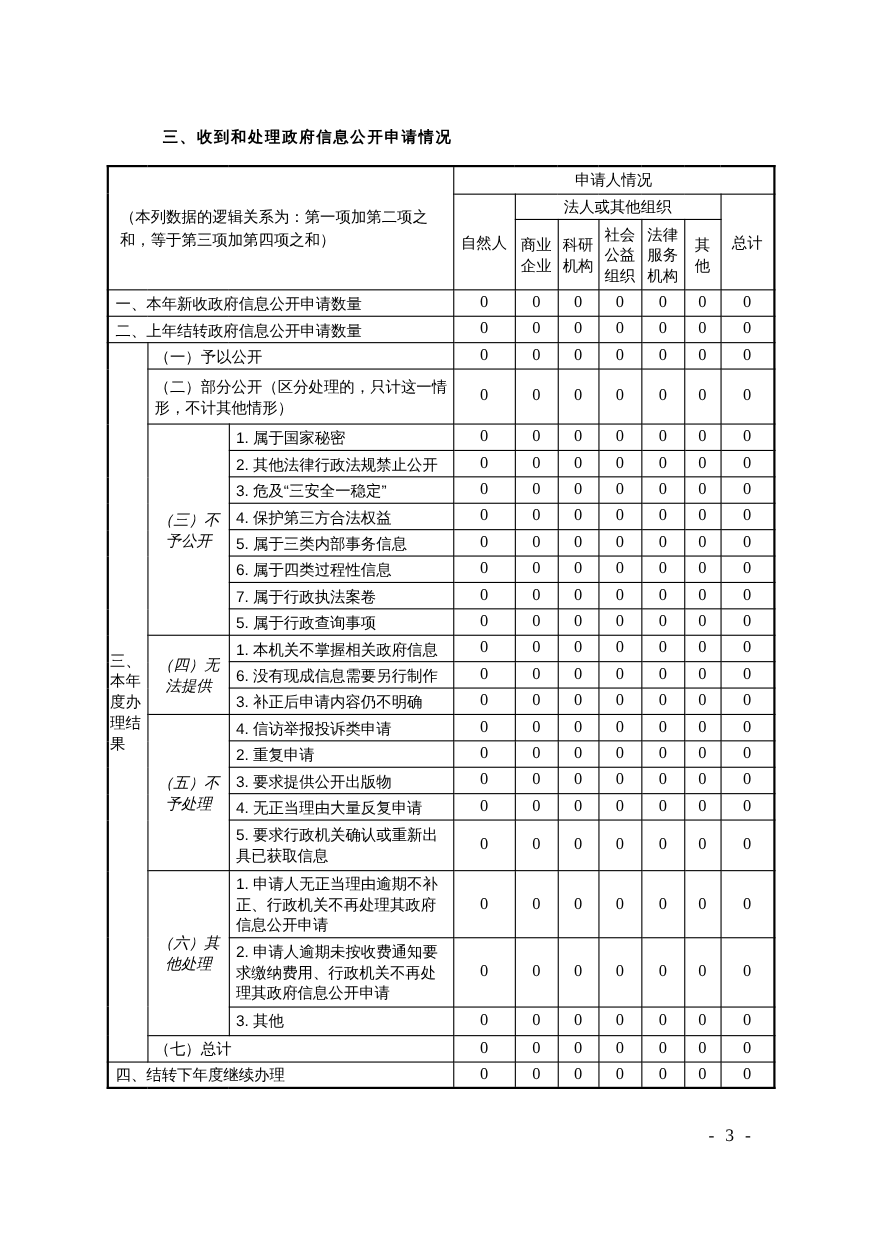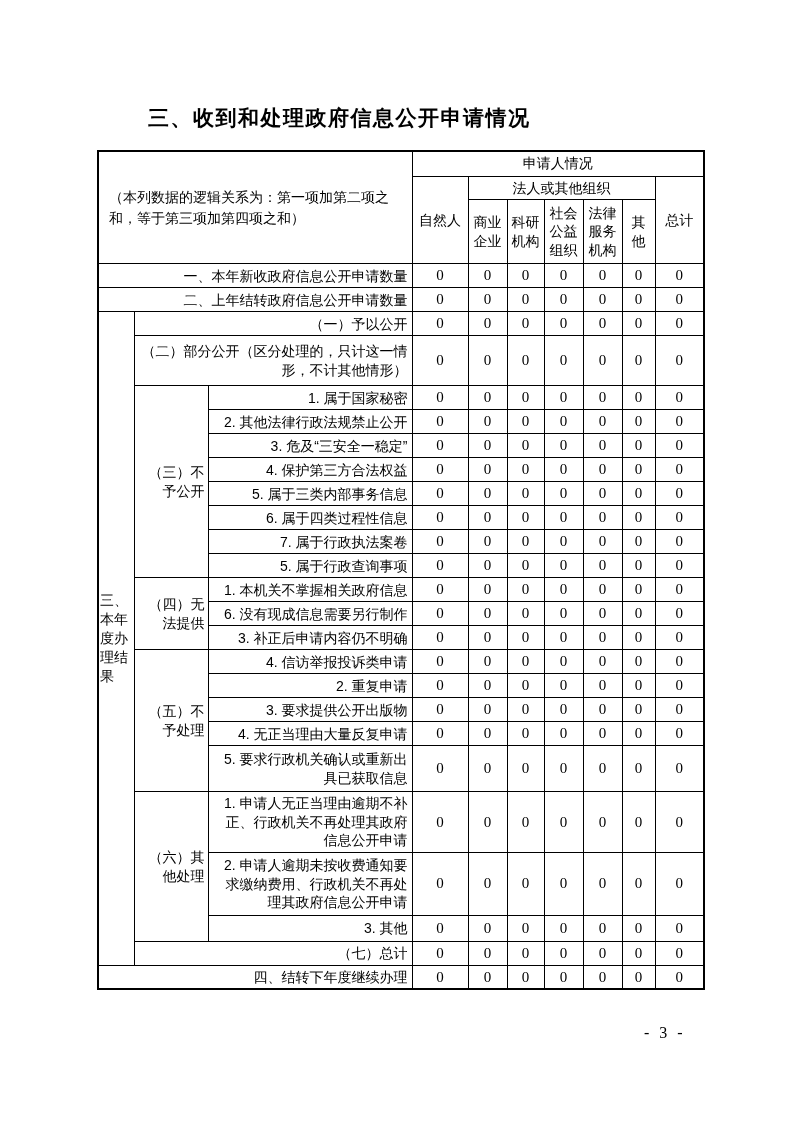--- a/index.html
+++ b/index.html
@@ -2,22 +2,22 @@
 <html><head>
 <meta charset="utf-8">
 <style>
   * { margin:0; padding:0; box-sizing:border-box; }
   html,body { background:#ffffff; }
   body {
     width:793px; height:1122px; position:relative;
     font-family:"Liberation Sans", sans-serif; color:#000;
   }
   .page-title {
-    position:absolute; left:148px; top:106px;
-    font-size:21px; font-weight:bold; letter-spacing:1.5px; line-height:1.1;
+    position:absolute; left:148px; top:117px;
+    font-size:14px; font-weight:bold; letter-spacing:1.5px; line-height:1.1;
     white-space:nowrap;
   }
   table.report {
     position:absolute; left:97px; top:150px;
     border-collapse:collapse; table-layout:fixed;
     border:2px solid #000;
   }
   .report td, .report th {
     border:1px solid #000; vertical-align:middle;
     font-size:14px; font-weight:normal; overflow:hidden;
@@ -27,24 +27,24 @@
   tr.rh50 { height:50px; }  tr.rh46 { height:46px; }  tr.rh57 { height:57px; }
   tr.rh63 { height:63px; }  tr.rh26 { height:26px; }
   td.corner {
     text-align:left; vertical-align:middle; padding:6px 10px;
     line-height:1.5; word-break:break-all;
   }
   .report th {
     text-align:center; padding:2px 3px; line-height:1.35; word-break:break-all;
   }
   td.label {
-    text-align:right; padding:2px 4px 2px 6px; line-height:1.32; word-break:break-all;
+    text-align:left; padding:2px 4px 2px 6px; line-height:1.32; word-break:break-all;
   }
   td.glabel {
-    text-align:right; padding:2px 3px 2px 4px; line-height:1.32; word-break:break-all;
+    text-align:center; padding:2px 3px 2px 4px; line-height:1.32; word-break:break-all;font-style:italic;
   }
   td.vert {
     vertical-align:middle; padding:2px 1px;
     line-height:1.35; word-break:break-all;
   }
   td.v {
     text-align:center; padding:0;
     font-family:"Liberation Serif", serif; font-size:15px;
   }
   .page-number {

